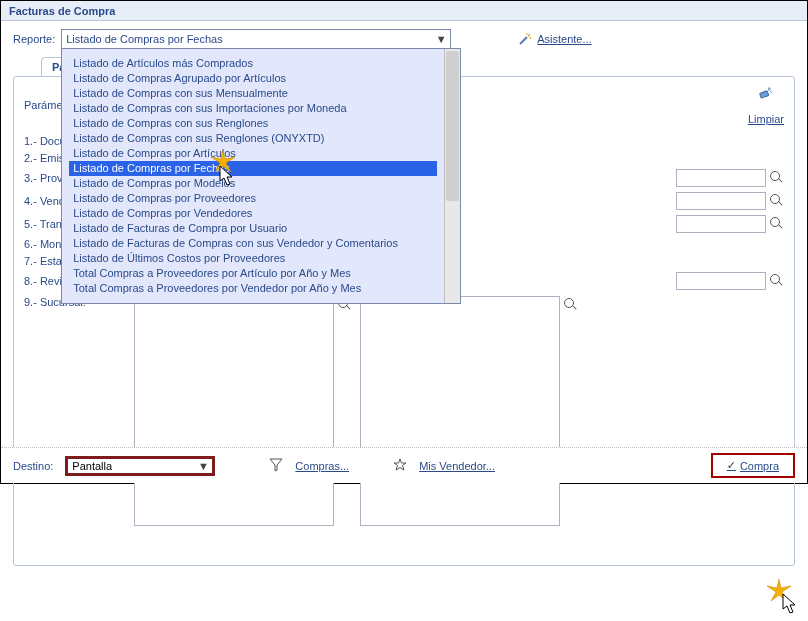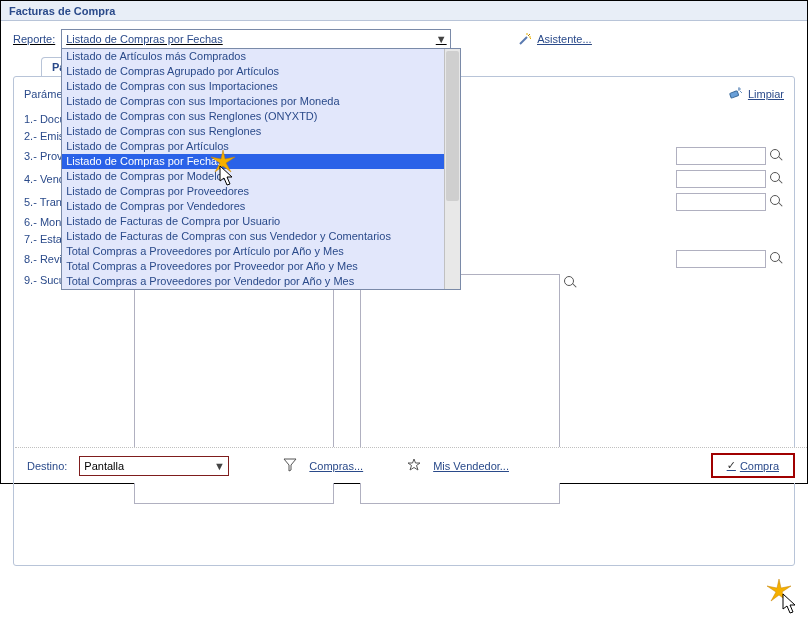--- a/index.html
+++ b/index.html
@@ -26,21 +26,20 @@
     font-weight: bold;
     padding: 4px 8px;
     border-bottom: 1px solid #b8c4d8;
     height: 20px;
   }
   .top-row {
     padding: 8px 12px 4px 12px;
     display: flex;
     align-items: center;
     gap: 6px;
-    text-decoration: underline;
   }
   .label { color: #2a4a8a; }
   .reporte-select {
     position: relative;
     width: 390px;
   }
   .select-box {
     width: 390px;
     height: 20px;
     border: 1px solid #7a8aa8;
@@ -76,21 +75,21 @@
     top: 19px;
     left: 0;
     width: 400px;
     background: #e2e7fb;
     border: 1px solid #7a8aa8;
     z-index: 10;
     display: flex;
   }
   .dropdown-items {
     flex: 1;
-    padding: 0;
+    padding: 7px;
   }
   .dropdown-item {
     padding: 1px 4px;
     color: #2a4a8a;
     white-space: nowrap;
     cursor: pointer;
     line-height: 13px;
   }
   .dropdown-item.selected {
     background: #2a62e8;
@@ -200,26 +199,25 @@
   .bottom-bar {
     position: absolute;
     left: 0; right: 0; bottom: 0;
     height: 36px;
     border-top: 1px dotted #c0c0c0;
     display: flex;
     align-items: center;
     padding: 0 12px;
     gap: 12px;
     background: #fff;
-    margin-left: 14px;
   }
   .destino-select {
     width: 150px;
     height: 20px;
-    border: 1px solid #7f1d1d;
+    border: 3px solid #7f1d1d;
     display: flex;
     align-items: center;
     justify-content: space-between;
     padding: 0 2px 0 4px;
     color: #000;
   }
   .aceptar-btn {
     margin-left: auto;
     border: 2px solid #a00000;
     padding: 4px 14px;
@@ -267,33 +265,33 @@
     <span class="label">Reporte:</span>
     <div class="reporte-select">
       <div class="select-box">
         <span>Listado de Compras por Fechas</span>
         <span class="select-caret">▼</span>
       </div>
       <div class="dropdown">
         <div class="dropdown-items" id="dropdown-items">
             <div class="dropdown-item">Listado de Artículos más Comprados</div>
             <div class="dropdown-item">Listado de Compras Agrupado por Artículos</div>
-            <div class="dropdown-item">Listado de Compras con sus Importaciones</div>
+            <div class="dropdown-item">Listado de Compras con sus Mensualmente</div>
             <div class="dropdown-item">Listado de Compras con sus Importaciones por Moneda</div>
+            <div class="dropdown-item">Listado de Compras con sus Renglones</div>
             <div class="dropdown-item">Listado de Compras con sus Renglones (ONYXTD)</div>
-            <div class="dropdown-item">Listado de Compras con sus Renglones</div>
             <div class="dropdown-item">Listado de Compras por Artículos</div>
             <div class="dropdown-item selected">Listado de Compras por Fechas</div>
             <div class="dropdown-item">Listado de Compras por Modelos</div>
             <div class="dropdown-item">Listado de Compras por Proveedores</div>
             <div class="dropdown-item">Listado de Compras por Vendedores</div>
             <div class="dropdown-item">Listado de Facturas de Compra por Usuario</div>
             <div class="dropdown-item">Listado de Facturas de Compras con sus Vendedor y Comentarios</div>
+            <div class="dropdown-item">Listado de Últimos Costos por Proveedores</div>
             <div class="dropdown-item">Total Compras a Proveedores por Artículo por Año y Mes</div>
-            <div class="dropdown-item">Total Compras a Proveedores por Proveedor por Año y Mes</div>
             <div class="dropdown-item">Total Compras a Proveedores por Vendedor por Año y Mes</div>
           </div>
         <div class="dropdown-scroll">
           <div class="scroll-thumb"></div>
         </div>
       </div>
     </div>
     <div class="asistente-wrap">
       <span class="wand-ico">
         <svg viewBox="0 0 16 16">
@@ -306,21 +304,21 @@
     </div>
   </div>
 
   <div class="tabs-area">
     <div class="tab">Pará</div>
   </div>
 
   <div class="params-panel">
     <div class="params-header">
       <span class="label">Parámet</span>
-      <span style="margin-left:auto;display:flex;align-items:center;gap:4px;">
+      <span style="margin-left:auto;display:flex;align-items:center;gap:10px;flex-direction:column;">
         <span class="eraser-ico">
           <svg viewBox="0 0 16 16">
               <rect x="2" y="7" width="8" height="5" rx="1" transform="rotate(-20 6 9)" fill="#6aa0d8" stroke="#3a6a9a"></rect>
               <path d="M10 4 L13 4 M11 2 L11 6 M12 6 L14 8" stroke="#4a7ab0" stroke-width="0.8"></path>
             </svg>
         </span>
         <span class="eraser-link">Limpiar</span>
       </span>
     </div>
 

